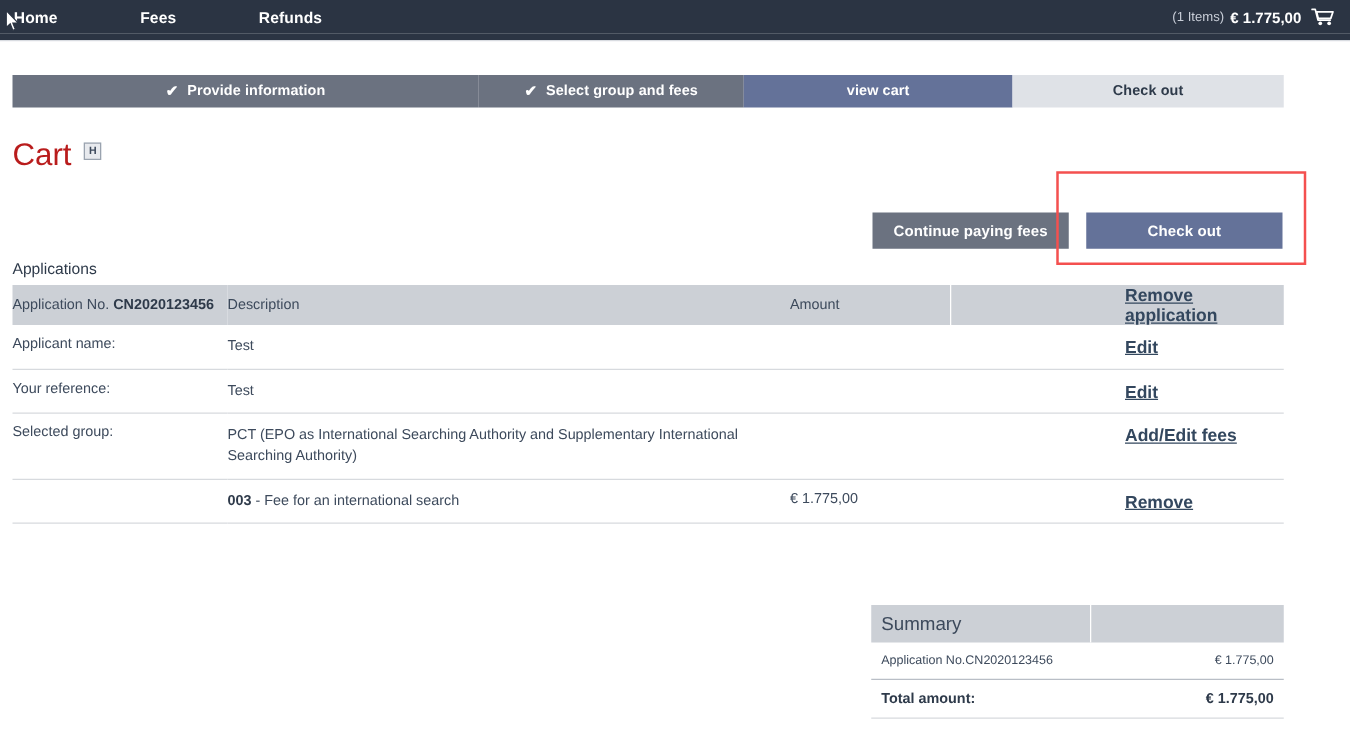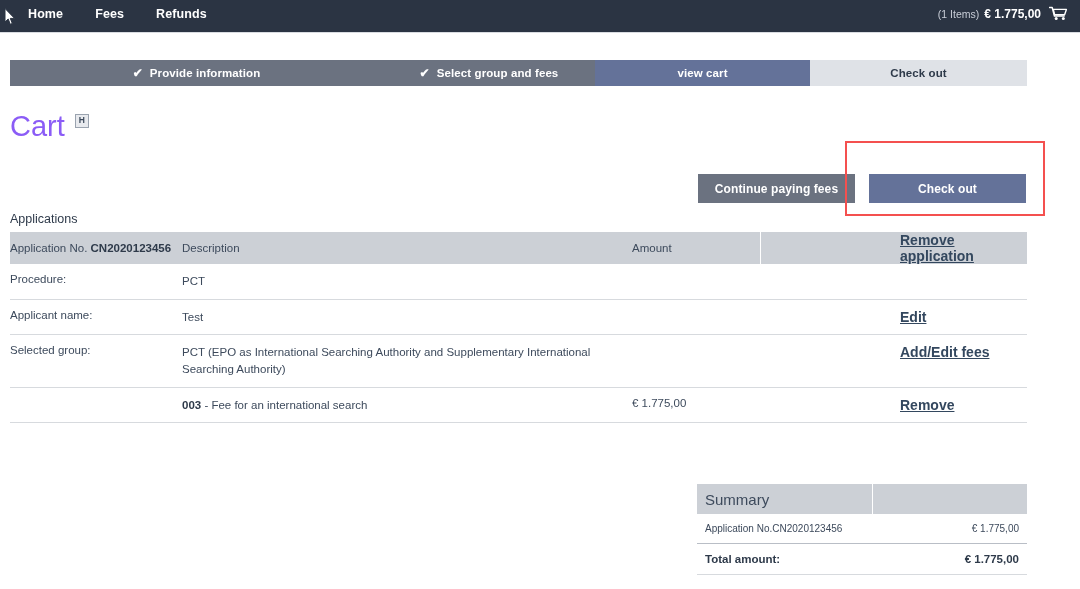--- a/index.html
+++ b/index.html
@@ -20,21 +20,22 @@
   
   .navbar {
     height: 27px;
     background: #2b3443;
     display: flex;
     align-items: center;
     position: relative;
   }
   .nav-links {
     display: flex;
-    margin-left: 28px;
+    margin-left: 11px;
+    gap: 34px;
   }
   .nav-link {
     color: #ffffff;
     font-size: 12.5px;
     font-weight: bold;
     margin-right: 32px;
     text-decoration: none;
     letter-spacing: .1px;
   }
   .nav-right {
@@ -120,22 +121,22 @@
   .step-3 { flex: 0 0 215px; }
   .step-4 { flex: 0 0 217px; }
 
   
   .page-title-row {
     display: flex;
     align-items: flex-start;
     margin: 26px 0 0 10px;
   }
   .page-title {
-    font-size: 29px;
-    color: #8b5cf6;
+    font-size: 25px;
+    color: #b91c1c;
     font-weight: normal;
     line-height: 1;
   }
   .help-icon {
     margin-left: 10px;
     margin-top: 2px;
     width: 12px;
     height: 12px;
     border: 1px solid #9aa3af;
     background: #e8eaee;
@@ -368,36 +369,36 @@
   </colgroup>
   <tbody>
     <tr class="thead-row">
       <td class="th-appno"><span>Application No.</span> <b>CN2020123456</b></td>
       <td class="th-desc">Description</td>
       <td class="th-amount">Amount</td>
       <td class="th-blank"></td>
       <td class="th-remove"><span class="link">Remove application</span></td>
     </tr>
 
-    <tr class="row-line">
-      <td class="cell-label">Procedure:</td>
-      <td class="cell-value">PCT</td>
-      <td class="cell-amount"></td>
-      <td></td>
-      <td class="cell-link"></td>
-    </tr>
 
     <tr class="row-line">
       <td class="cell-label">Applicant name:</td>
       <td class="cell-value">Test</td>
       <td class="cell-amount"></td>
       <td></td>
       <td class="cell-link"><span class="link">Edit</span></td>
     </tr>
 
+    <tr class="row-line">
+      <td class="cell-label">Your reference:</td>
+      <td class="cell-value">Test</td>
+      <td class="cell-amount"></td>
+      <td></td>
+      <td class="cell-link"><span class="link">Edit</span></td>
+    </tr>
 
     <tr class="row-line">
       <td class="cell-label">Selected group:</td>
       <td class="cell-value">PCT (EPO as International Searching Authority and Supplementary International Searching Authority)</td>
       <td class="cell-amount"></td>
       <td></td>
       <td class="cell-link"><span class="link">Add/Edit fees</span></td>
     </tr>
 
     <tr class="row-line">

